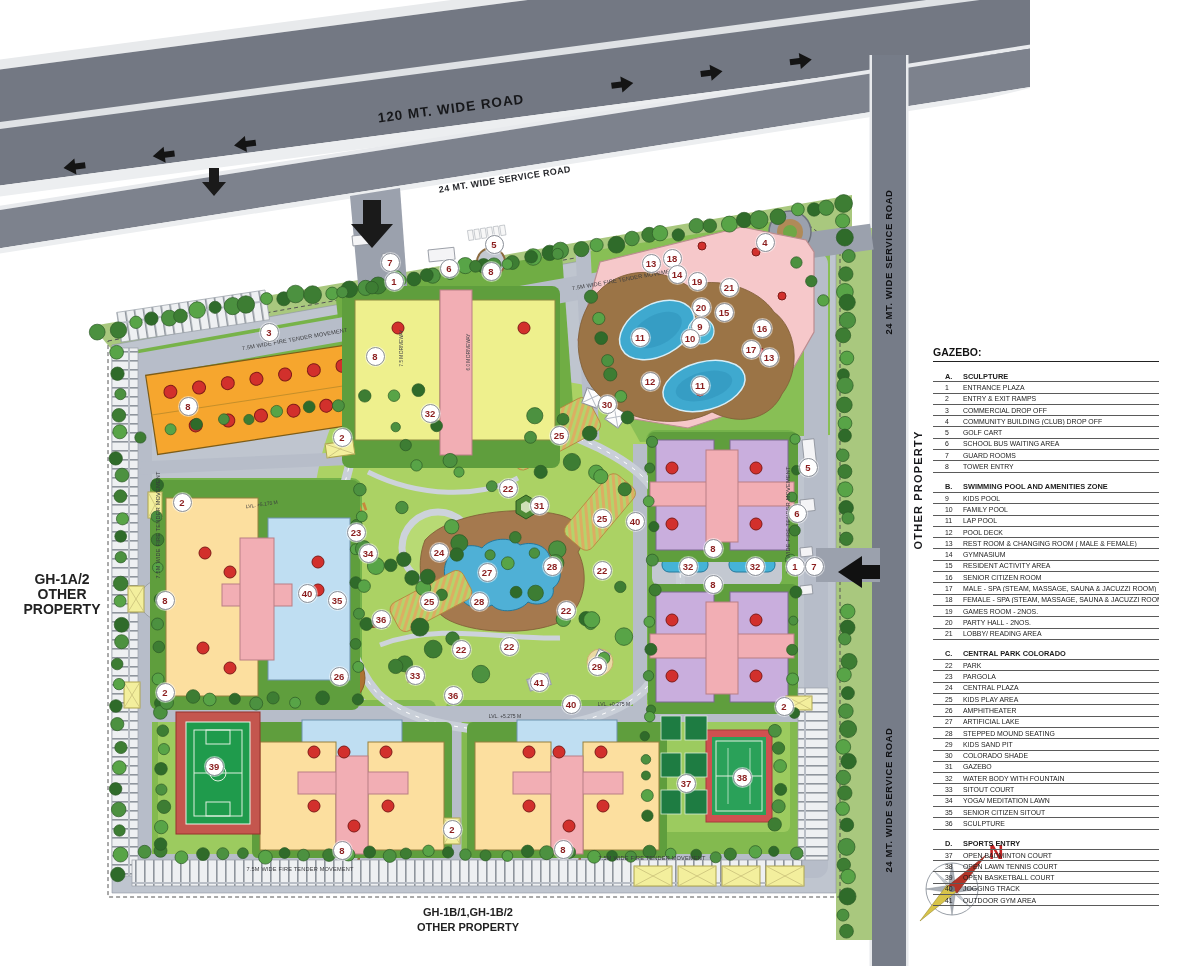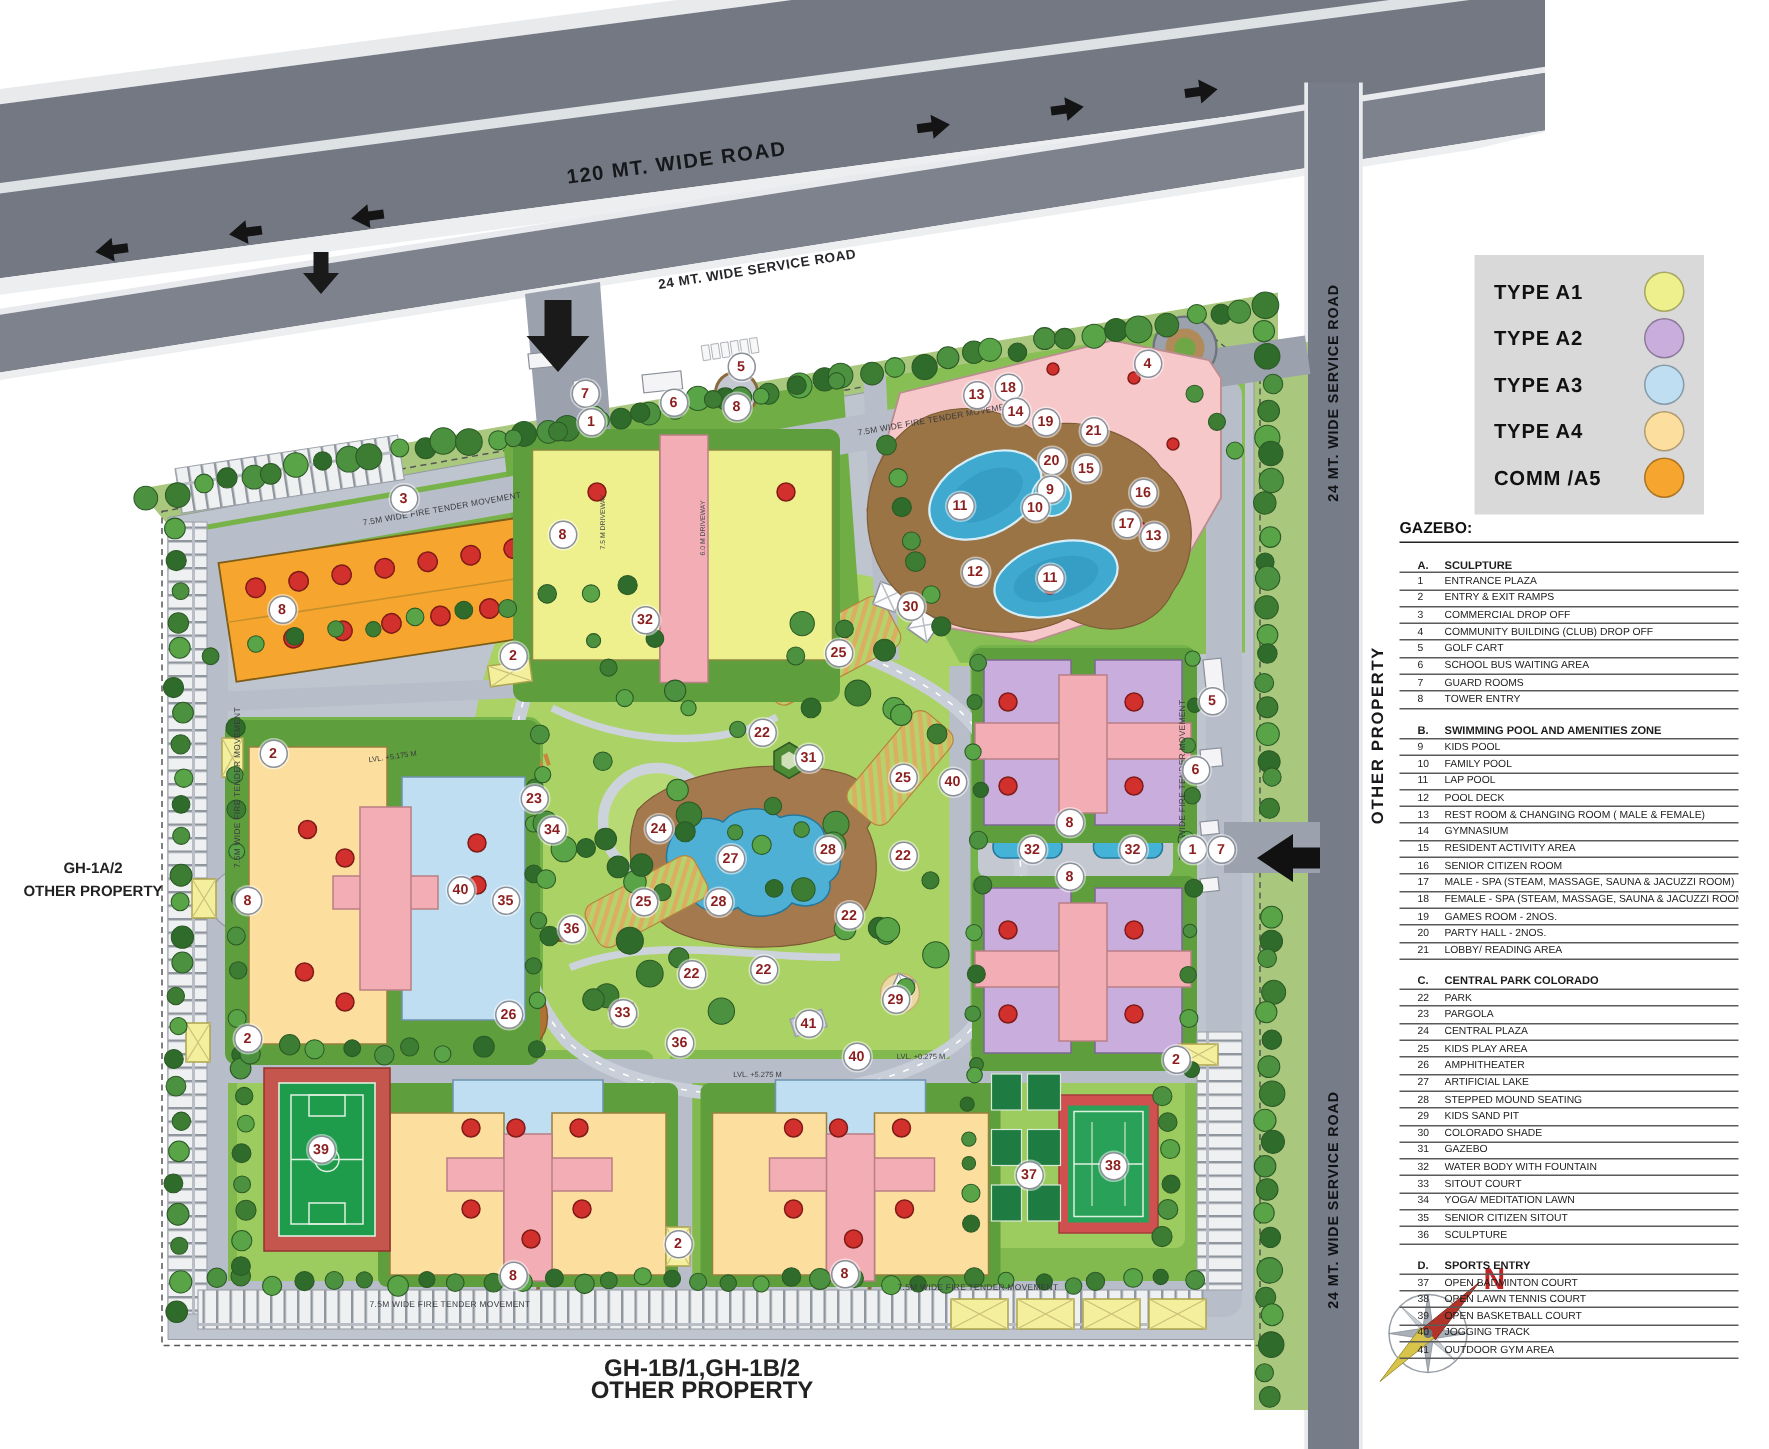--- a/index.html
+++ b/index.html
@@ -28,22 +28,22 @@
   #legendPanel{position:absolute;left:933px;top:346px;width:240px;}
   .legend-title{font-size:10.5px;font-weight:bold;color:#111;border-bottom:1.4px solid #222;
                 padding-bottom:3px;width:226px;margin-bottom:7px;}
   .l-section{margin-top:9px;}
   .l-row{display:flex;align-items:center;border-bottom:.8px solid #5a5a5a;height:10.3px;
          font-size:6.9px;color:#1c1c1c;width:226px;}
   .l-row.hdr{font-weight:bold;font-size:7.4px;}
   .l-num{width:30px;padding-left:12px;box-sizing:border-box;}
   .l-label{flex:1;white-space:nowrap;overflow:hidden;}
   .gh-label{position:absolute;text-align:center;font-weight:bold;color:#222;}
-  #gh1a{left:0;top:572;left:0px;top:572px;width:124px;font-size:10px;line-height:15px;}
-  #gh1b{left:368px;top:905px;width:200px;font-size:16px;line-height:15px;}
+  #gh1a{left:0;top:572;left:0px;top:572px;width:124px;font-size:14px;line-height:15px;}
+  #gh1b{left:368px;top:905px;width:200px;font-size:11px;line-height:15px;}
 </style>
 </head>
 <body>
 
 <div id="stage">
 <svg id="map" width="1179" height="966" viewBox="0 0 1179 966">
   <defs>
     <pattern id="hatchV" width="9" height="26" patternUnits="userSpaceOnUse">
       <rect width="9" height="26" fill="#eef0f2"></rect>
           <rect width="1.6" height="26" fill="#8f959d"></rect>
@@ -752,42 +752,20 @@
       <div class="marker" style="left: 703.5px; top: 574.5px;">8</div>
       <div class="marker" style="left: 774.5px; top: 696.5px;">2</div>
       <div class="marker" style="left: 204.5px; top: 756.5px;">39</div>
       <div class="marker" style="left: 676.5px; top: 773.5px;">37</div>
       <div class="marker" style="left: 732.5px; top: 767.5px;">38</div>
       <div class="marker" style="left: 442.5px; top: 819.5px;">2</div>
       <div class="marker" style="left: 332.5px; top: 840.5px;">8</div>
       <div class="marker" style="left: 553.5px; top: 839.5px;">8</div>
     </div>
 
-<div id="typeLegend">
-      <div class="tl-row">
-        <div class="tl-label">TYPE A1</div>
-        <div class="tl-circle" style="background: rgb(238, 240, 141);"></div>
-      </div>
-      <div class="tl-row">
-        <div class="tl-label">TYPE A2</div>
-        <div class="tl-circle" style="background: rgb(201, 174, 221);"></div>
-      </div>
-      <div class="tl-row">
-        <div class="tl-label">TYPE A3</div>
-        <div class="tl-circle" style="background: rgb(191, 222, 242);"></div>
-      </div>
-      <div class="tl-row">
-        <div class="tl-label">TYPE A4</div>
-        <div class="tl-circle" style="background: rgb(252, 223, 159);"></div>
-      </div>
-      <div class="tl-row">
-        <div class="tl-label">COMM /A5</div>
-        <div class="tl-circle" style="background: rgb(246, 166, 46);"></div>
-      </div>
-    </div>
 
 <div id="legendPanel">
   <div class="legend-title">GAZEBO:</div>
   <div id="legendBody">
         <div class="l-section">
           <div class="l-row hdr">
             <span class="l-num">A.</span>
             <span class="l-label">SCULPTURE</span>
           </div>
           <div class="l-row">

